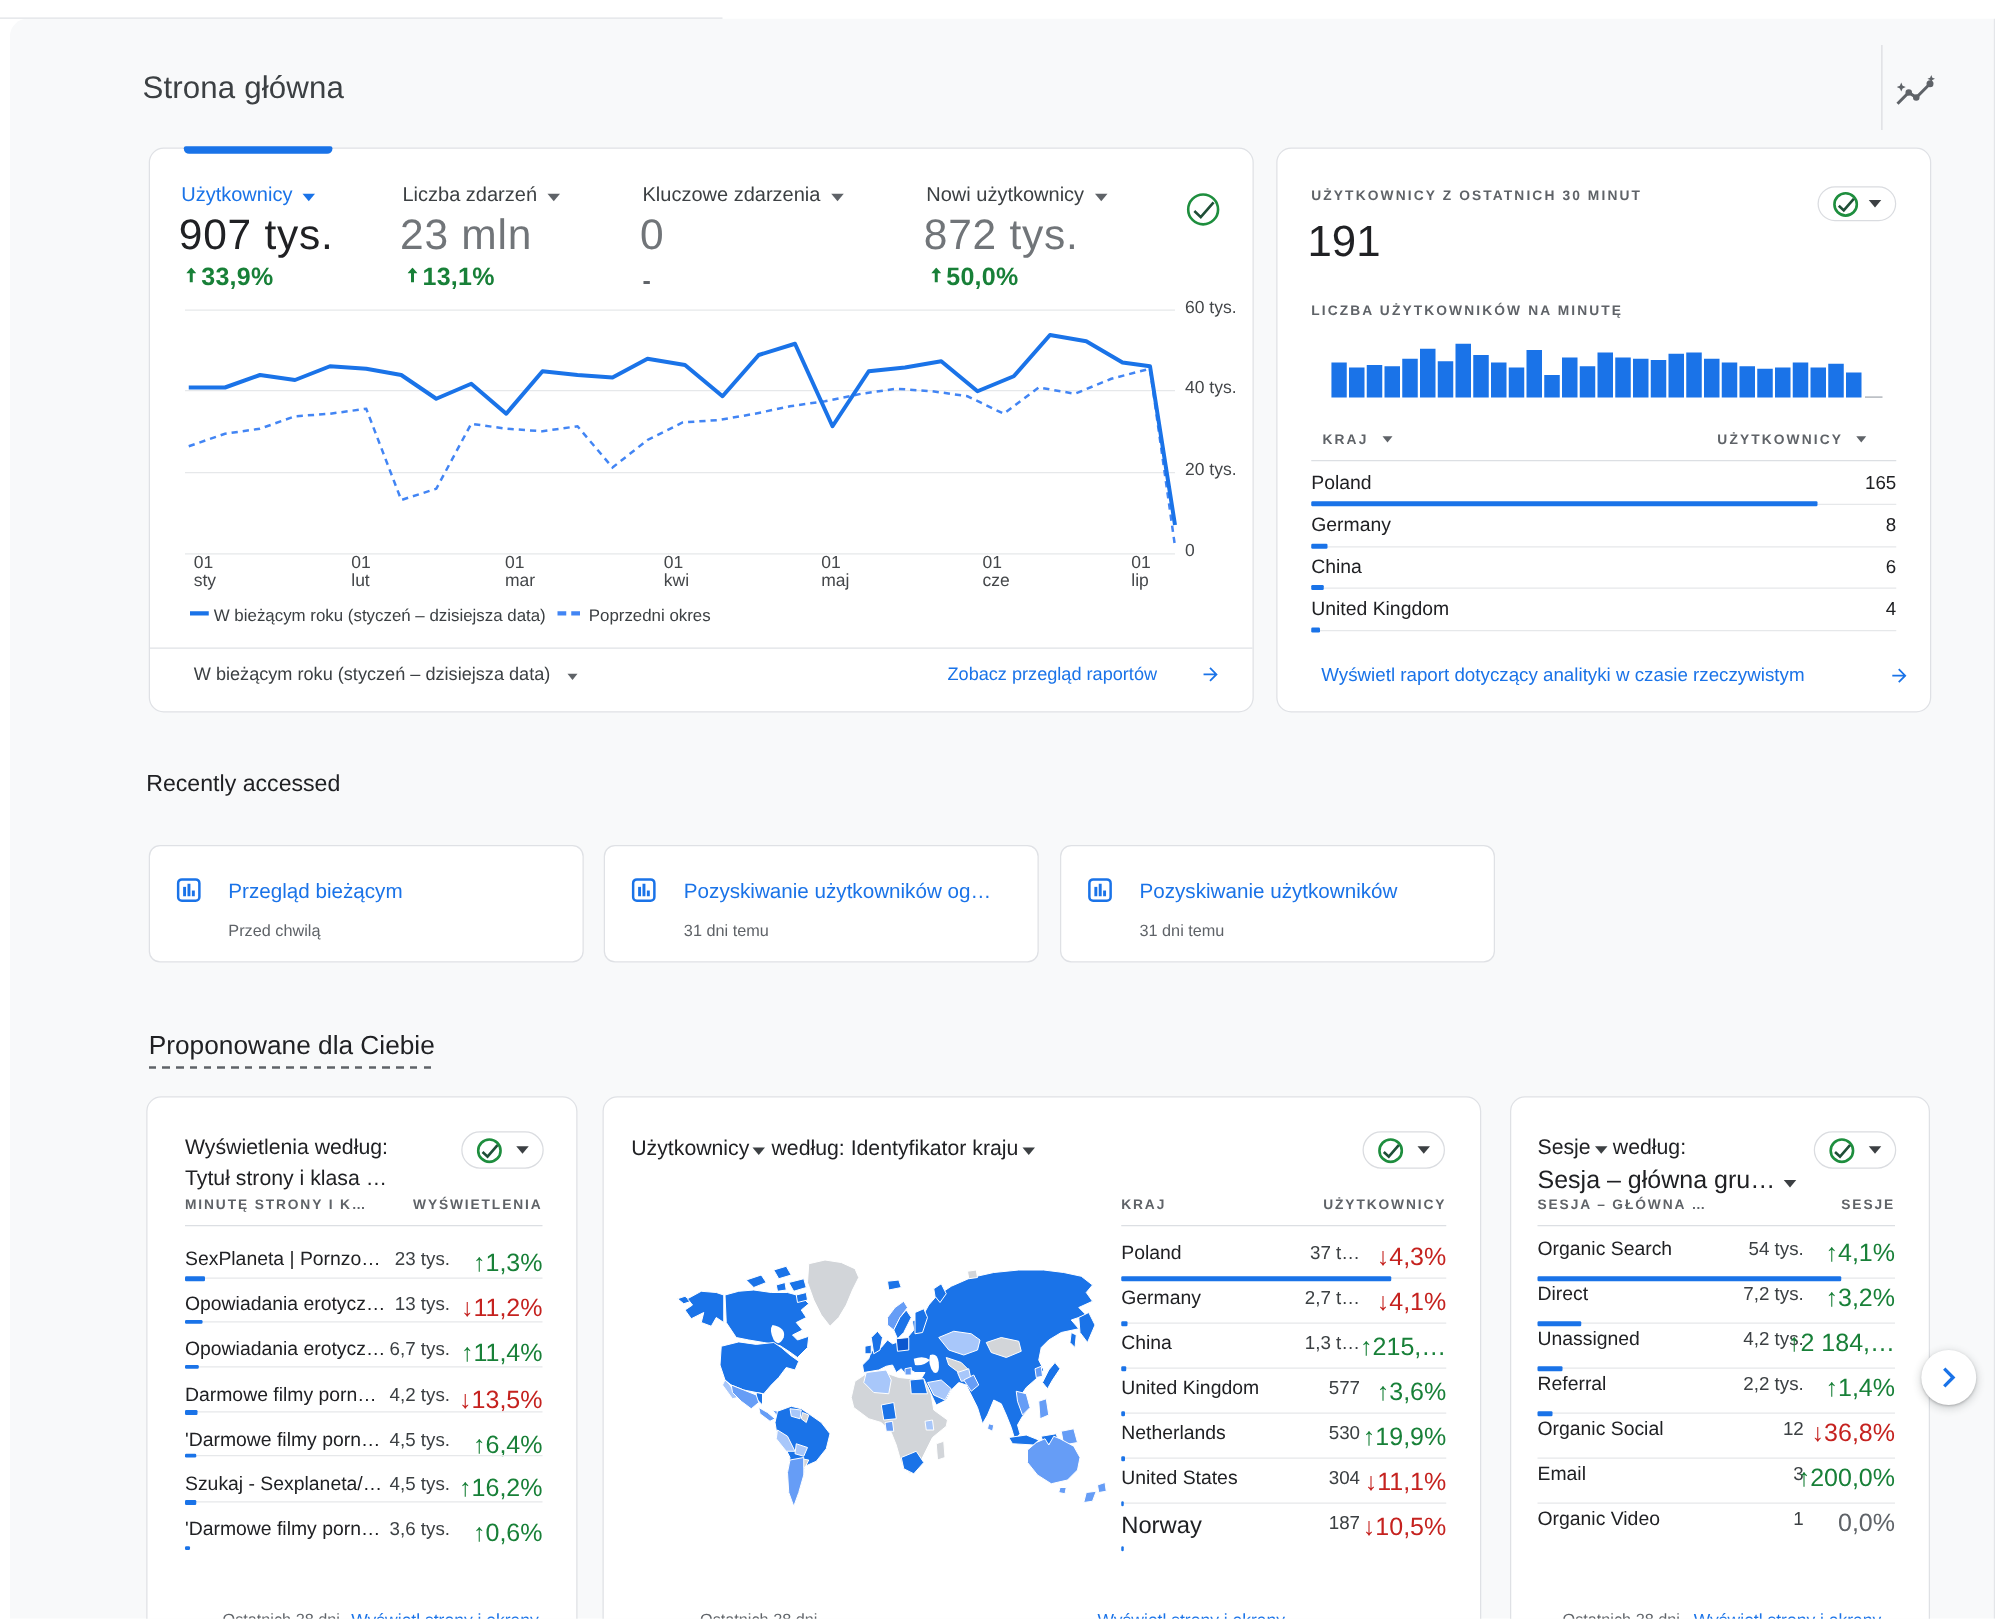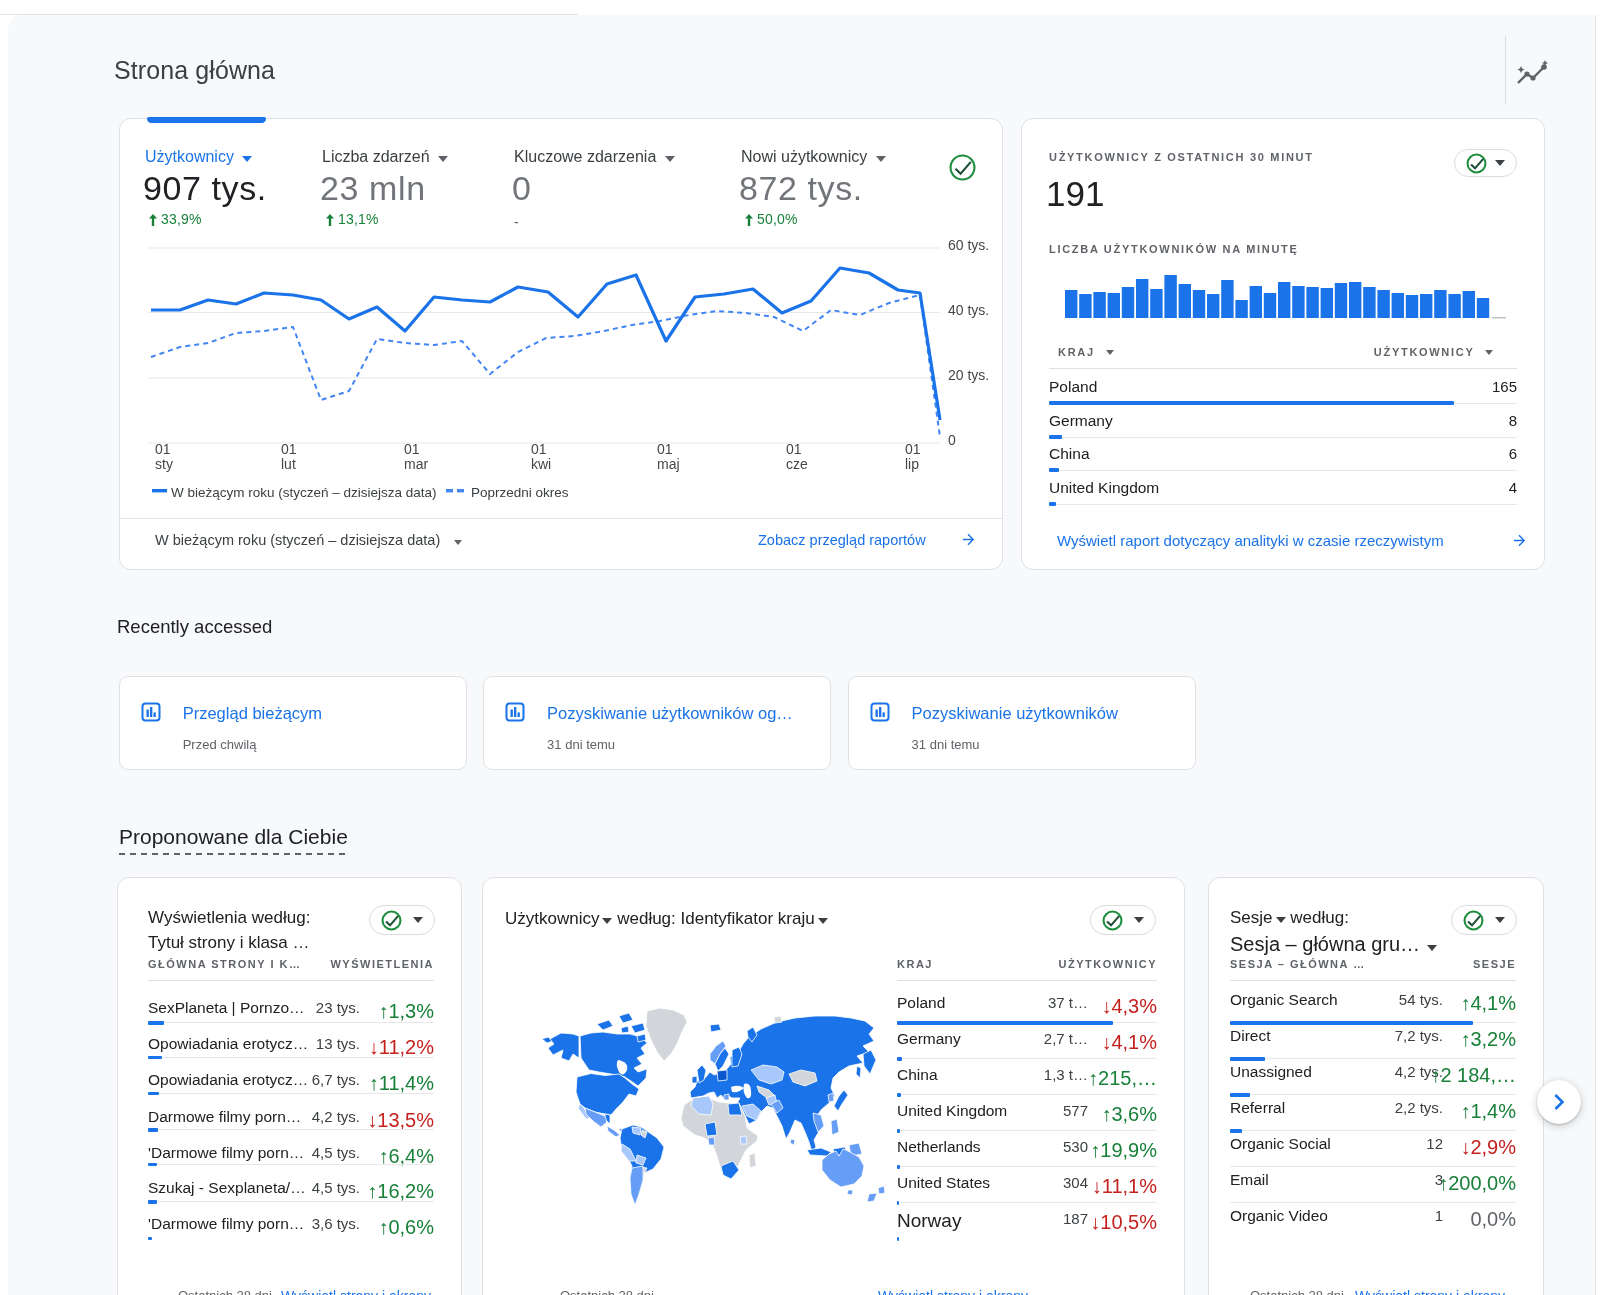--- a/index.html
+++ b/index.html
@@ -15,21 +15,21 @@
 .ucase{position:absolute;font-size:11px;font-weight:bold;color:#5f6368;letter-spacing:1.7px}
 .hair{position:absolute;height:1px;background:#e6e8ea}
 .bbar{position:absolute;height:4px;background:#1a73e8;border-radius:1px}
 .rname{position:absolute;font-size:15.5px;color:#202124}
 .rval{position:absolute;font-size:15px;color:#3c4043;text-align:right}
 .rchg{position:absolute;font-size:20px;text-align:right;white-space:nowrap}
 .up{color:#188038}.down{color:#c5221f}.neut{color:#5f6368}
 .link{color:#1a73e8}
 .mt{position:absolute;font-size:16px;color:#3c4043;white-space:nowrap}
 .mv{position:absolute;font-size:34px;color:#717579;letter-spacing:0.6px;white-space:nowrap}
-.md{position:absolute;font-size:14px;font-weight:normal;color:#188038;letter-spacing:0.2px}
+.md{position:absolute;font-size:20px;font-weight:bold;color:#188038;letter-spacing:0.2px}
 .lbl13{font-size:13px;color:#5f6368}
 </style></head><body>
 <div class="page">
     <div class="bg"></div>
     <div class="topline"></div>
     <div class="h1">Strona główna</div>
     <div class="vdiv"></div>
     <svg class="abs" style="left:1514px;top:59px" width="36" height="30" viewBox="0 0 36 30">
       <path d="M4 24 L13 15 L19 19 L30 8" fill="none" stroke="#5f6368" stroke-width="2.4"></path>
       <circle cx="13" cy="15" r="2.6" fill="#5f6368"></circle>
@@ -202,21 +202,21 @@
     <div class="card" style="left:117px;top:877px;width:345px;height:460px"></div>
     <div class="abs" style="left:148px;top:908px;font-size:17px;color:#202124;white-space:nowrap">Wyświetlenia według:</div>
     <div class="abs" style="left:148px;top:933px;font-size:17px;color:#202124;white-space:nowrap">Tytuł strony i klasa …</div>
     <div class="pill" style="left:369px;top:905px;width:66px;height:30px">
       <svg width="21" height="21" viewBox="0 0 21 21">
         <circle cx="10.5" cy="10.5" r="8.95" fill="none" stroke="#1e8e3e" stroke-width="2.1"></circle>
         <path d="M5.04 11.55 L9.03 15.33 L17.009999999999998 6.09" fill="none" stroke="#1f4f37" stroke-width="2.1" stroke-linecap="butt"></path>
       </svg>
       <span class="car" style="border-top-color:#3c4043"></span>
     </div>
-    <div class="ucase" style="left:148px;top:958px;letter-spacing:1.5px">GŁÓWNA STRONY I K…</div>
+    <div class="ucase" style="left:148px;top:958px;letter-spacing:1.5px">MINUTĘ STRONY I K…</div>
     <div class="ucase" style="left:234px;top:958px;width:200px;text-align:right;letter-spacing:1.5px">WYŚWIETLENIA</div>
     <div class="hair" style="left:148px;top:980px;width:286px;background:#dcdfe3"></div>
     <div class="rname" style="left:148px;top:999px;white-space:nowrap;font-size:15.5px">SexPlaneta | Pornzo…</div>
     <div class="rval" style="left:250px;top:999px;width:110px">23 tys.</div>
     <div class="rchg up" style="left:324px;top:1000px;width:110px">↑1,3%</div>
     <div class="hair" style="left:148px;top:1022px;width:286px"></div>
     <div class="bbar" style="left:148px;top:1021px;width:16px;height:3.5px"></div>
     <div class="rname" style="left:148px;top:1035px;white-space:nowrap;font-size:15.5px">Opowiadania erotycz…</div>
     <div class="rval" style="left:250px;top:1035px;width:110px">13 tys.</div>
     <div class="rchg down" style="left:324px;top:1036px;width:110px">↓11,2%</div>
@@ -320,21 +320,21 @@
     <div class="rchg up" style="left:1406px;top:1064px;width:110px">↑2&nbsp;184,…</div>
     <div class="hair" style="left:1230px;top:1094px;width:286px"></div>
     <div class="bbar" style="left:1230px;top:1093px;width:20px;height:3.5px"></div>
     <div class="rname" style="left:1230px;top:1099px;white-space:nowrap;font-size:15.5px">Referral</div>
     <div class="rval" style="left:1333px;top:1099px;width:110px">2,2 tys.</div>
     <div class="rchg up" style="left:1406px;top:1100px;width:110px">↑1,4%</div>
     <div class="hair" style="left:1230px;top:1130px;width:286px"></div>
     <div class="bbar" style="left:1230px;top:1129px;width:12px;height:3.5px"></div>
     <div class="rname" style="left:1230px;top:1135px;white-space:nowrap;font-size:15.5px">Organic Social</div>
     <div class="rval" style="left:1333px;top:1135px;width:110px">12</div>
-    <div class="rchg down" style="left:1406px;top:1136px;width:110px">↓2,9%</div>
+    <div class="rchg down" style="left:1406px;top:1136px;width:110px">↓36,8%</div>
     <div class="hair" style="left:1230px;top:1166px;width:286px"></div>
     <div class="rname" style="left:1230px;top:1171px;white-space:nowrap;font-size:15.5px">Email</div>
     <div class="rval" style="left:1333px;top:1171px;width:110px">3</div>
     <div class="rchg up" style="left:1406px;top:1172px;width:110px">↑200,0%</div>
     <div class="hair" style="left:1230px;top:1202px;width:286px"></div>
     <div class="rname" style="left:1230px;top:1207px;white-space:nowrap;font-size:15.5px">Organic Video</div>
     <div class="rval" style="left:1333px;top:1207px;width:110px">1</div>
     <div class="rchg neut" style="left:1406px;top:1208px;width:110px">0,0%</div>
     <svg class="abs" style="left:533px;top:1008px" width="362" height="205" viewBox="0 0 362 205">
       <g stroke="#fff" stroke-width="0.8" stroke-linejoin="round">

